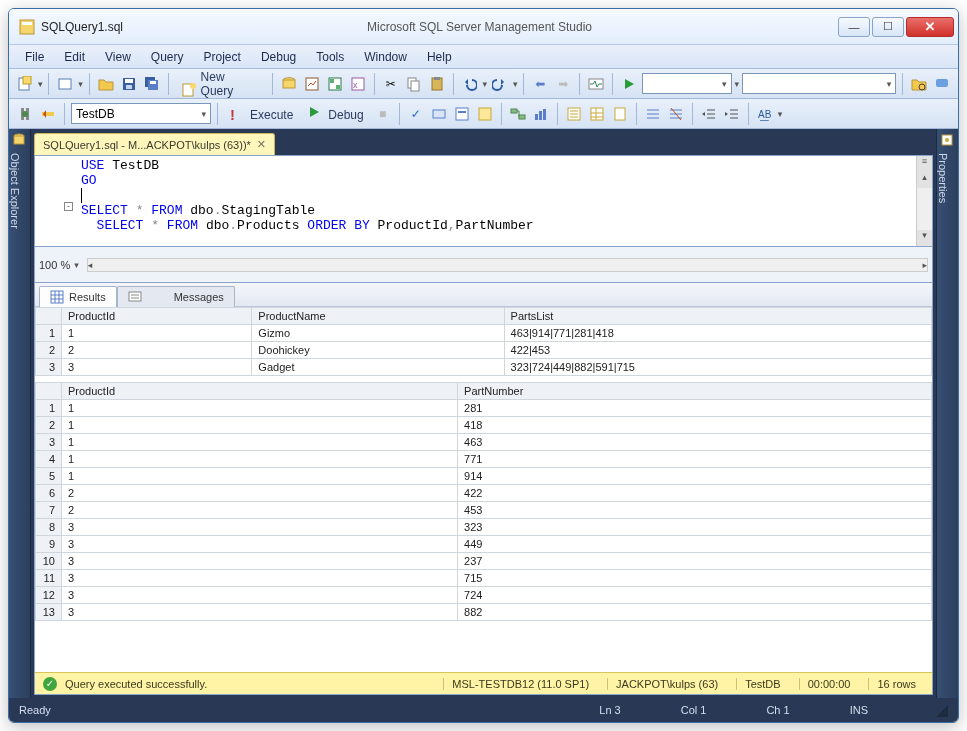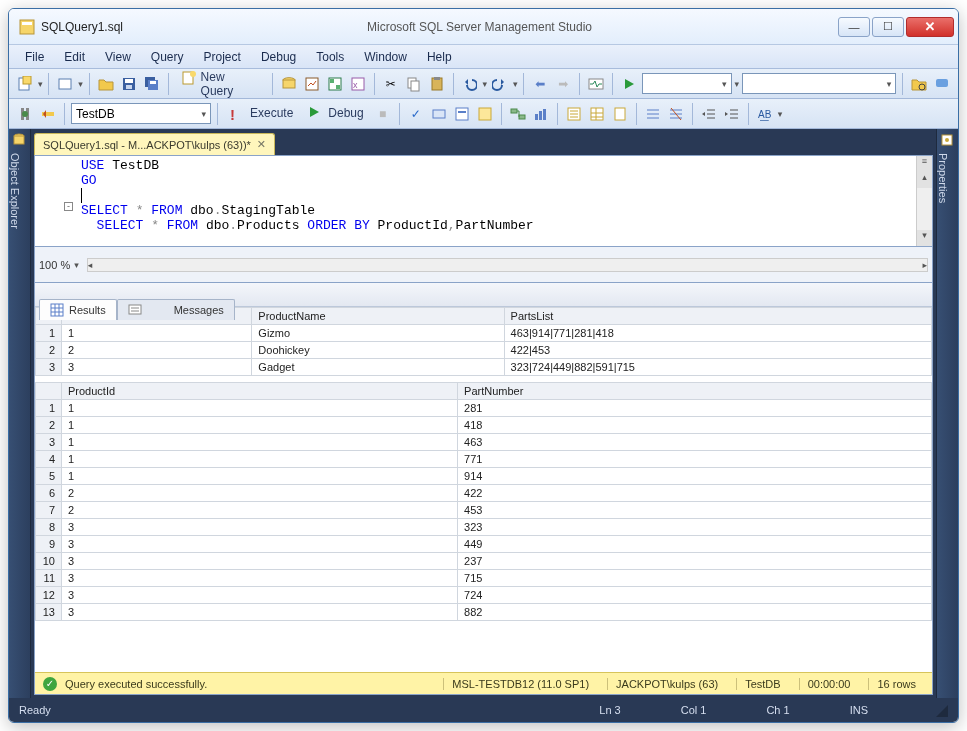--- a/index.html
+++ b/index.html
@@ -71,21 +71,21 @@
   }
   .tb-icon {
     width: 20px; height: 20px;
     border: 1px solid transparent;
     border-radius: 2px;
     display: flex; align-items: center; justify-content: center;
     font-size: 12px;
   }
   .tb-sep { width:1px; height:22px; background:#a3b8d9; margin: 0 3px;}
   .tb-text-btn {
-    padding: 2px 6px; display:flex; align-items:flex-start; gap:4px;
+    padding: 2px 6px; display:flex; align-items:flex-end; gap:4px;
     font-size:12px; color:#2a3b5f;
   }
   .tb-text-btn .ico { width:16px;height:16px; }
   .tb-dropdown {
     width: 140px; height: 21px;
     border: 1px solid #7a96b9;
     background: #fff;
     font-size:12px; padding: 0 4px;
     display:flex; align-items:center; justify-content:space-between;
   }
@@ -210,21 +210,21 @@
   }
   .rtab {
     border: 1px solid #a6b4c9;
     border-bottom: none;
     padding: 3px 10px;
     font-size: 11px;
     background: #fdfdfd;
     color:#333;
     display:flex; align-items:center; gap:5px;
     border-top-left-radius:2px;border-top-right-radius:2px;
-    position:relative; top:14px;
+    position:relative; top:1px;
   }
   .rtab.inactive { background: #e3e8f1; gap: 32px; }
   .rtab .rico { width:14px;height:14px; }
   .grids {
     flex:1; overflow:auto; background:#fff;
     display:flex; flex-direction:column;
   }
   .grid { border-collapse: collapse; font-size:11px; color:#222; margin-bottom:6px;}
   .grid th, .grid td {
     border: 1px solid #d0d6de;

